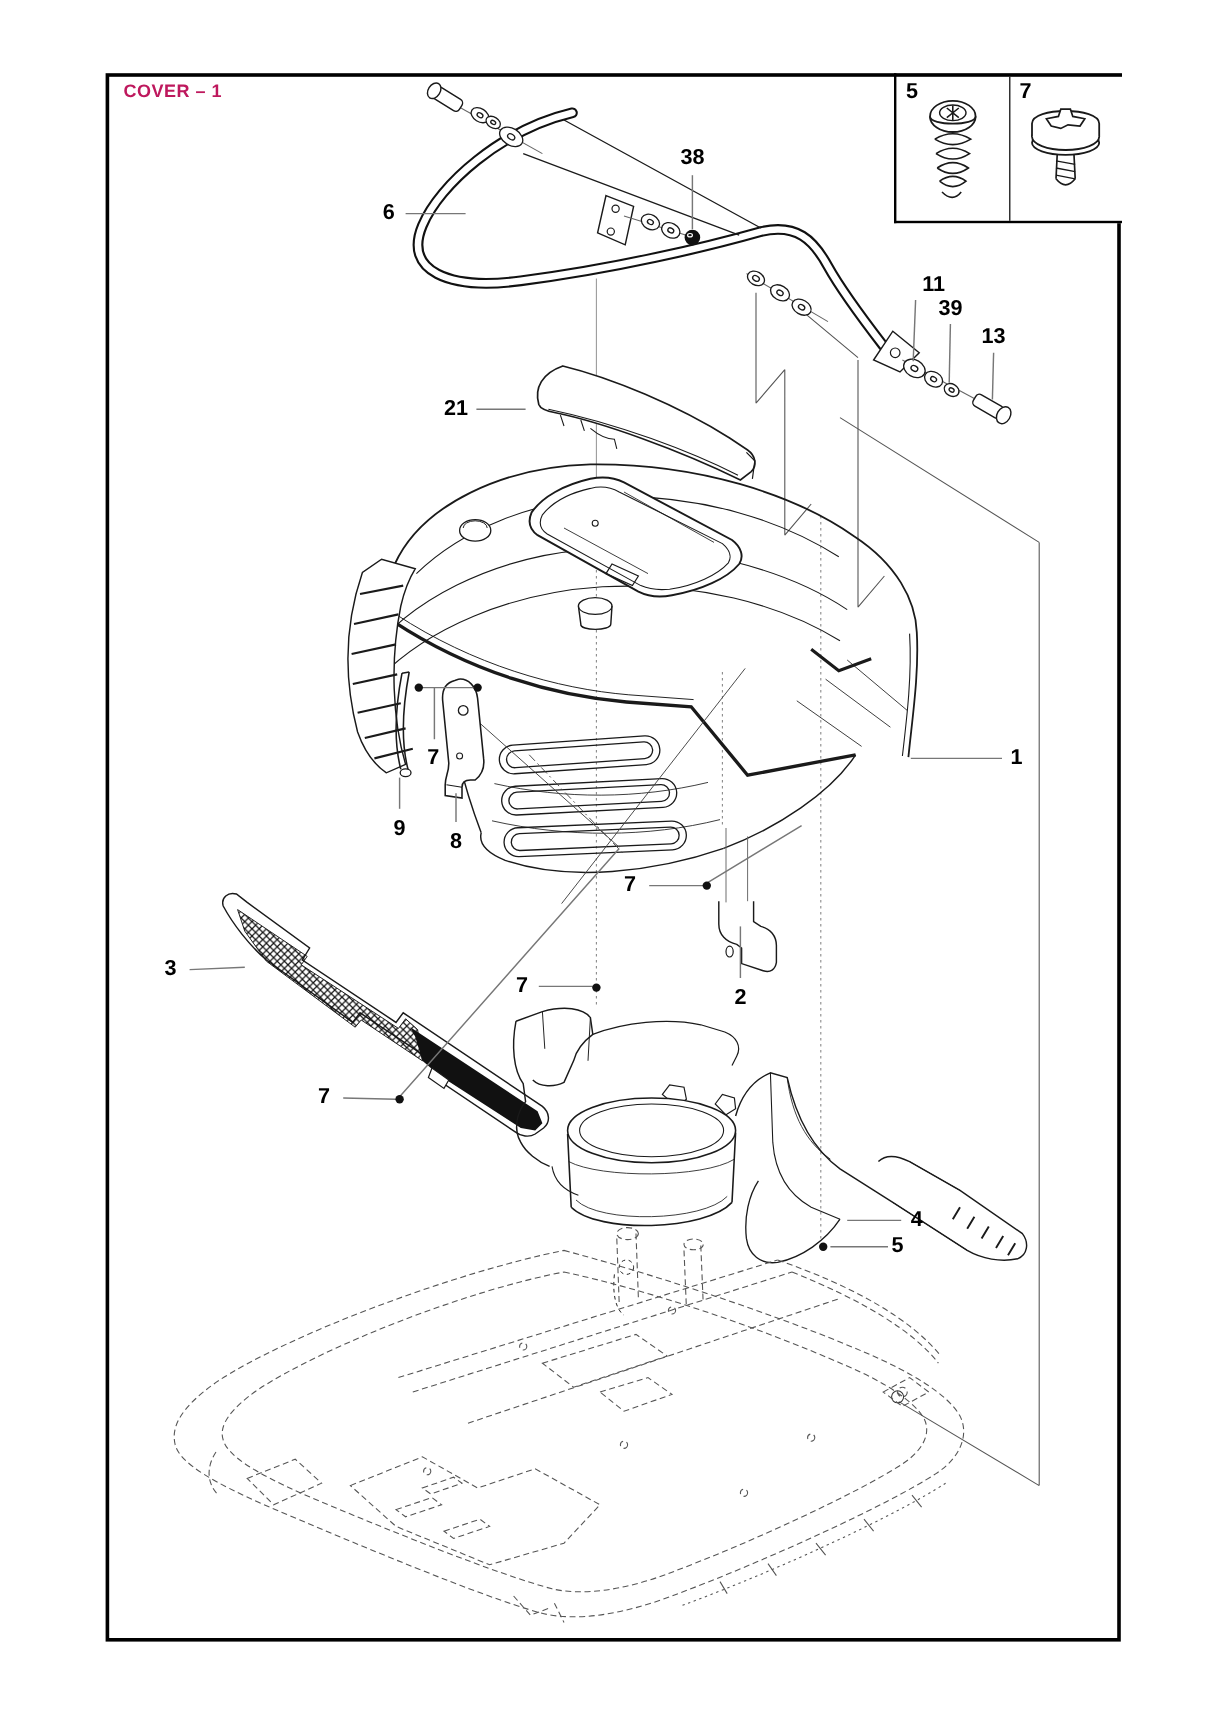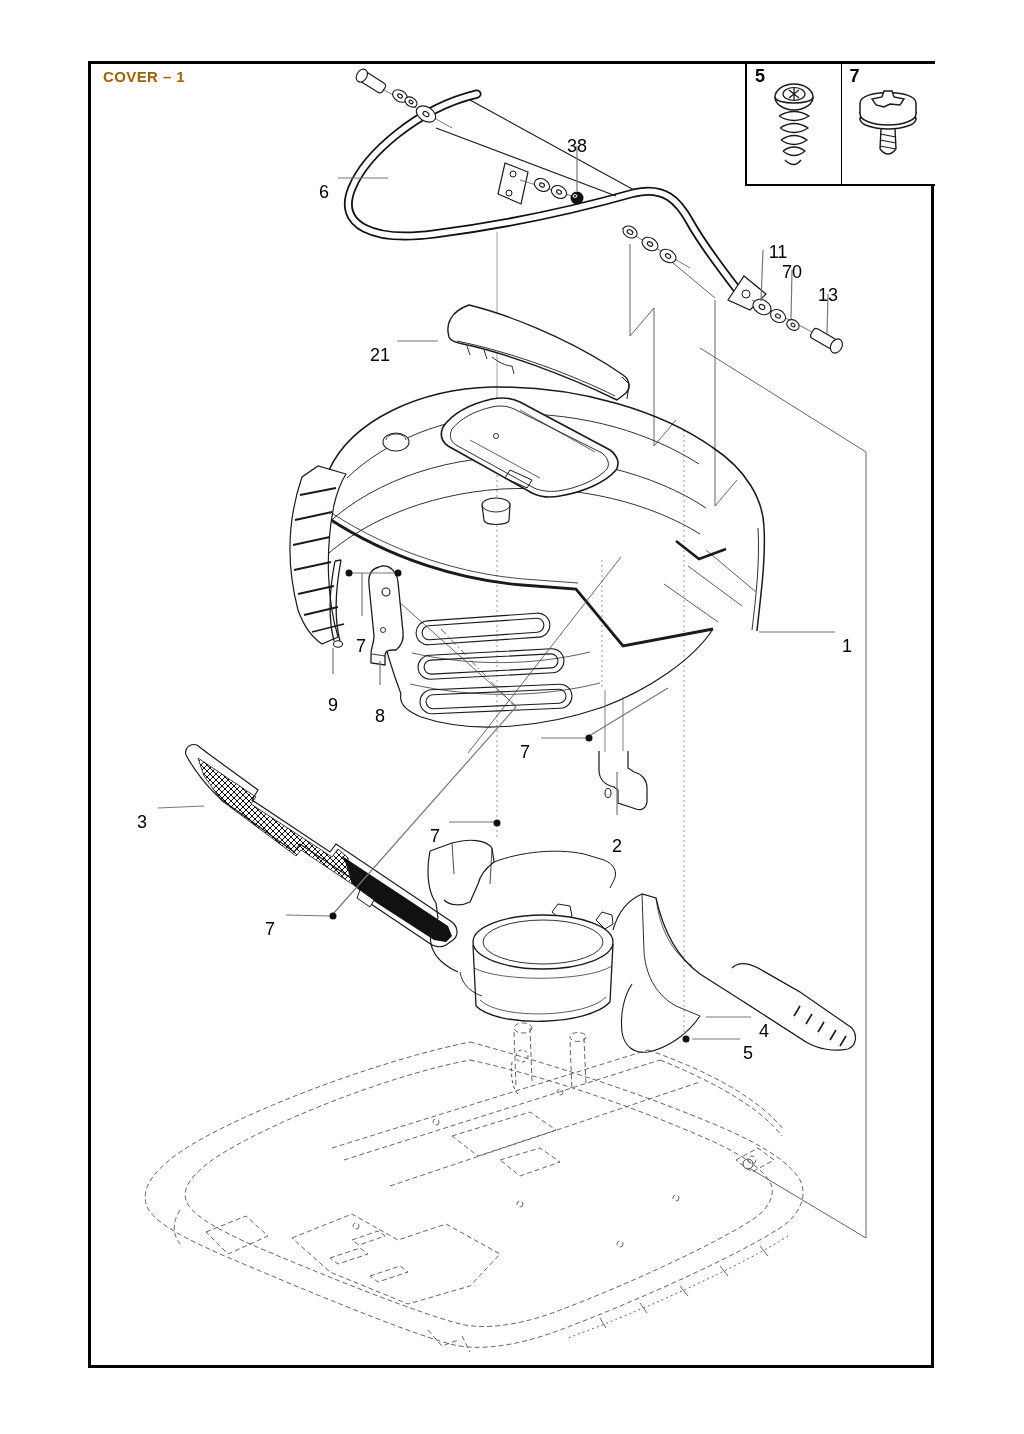--- a/index.html
+++ b/index.html
@@ -1,25 +1,25 @@
 <!DOCTYPE html>
 <html><head>
 <meta charset="utf-8">
 <style>
   html,body{margin:0;padding:0;background:#fff;}
   body{width:1024px;height:1434px;position:relative;overflow:hidden;
        font-family:"Liberation Sans","DejaVu Sans",sans-serif;}
   #page-border{position:absolute;left:88px;top:61px;width:846px;height:1307px;
        border:3px solid #000;box-sizing:border-box;background:#fff;}
   #title{position:absolute;left:103px;top:68px;font-size:15px;font-weight:bold;
-       letter-spacing:.4px;color:#a16207;}
+       letter-spacing:.4px;color:#be185d;}
   #art{position:absolute;left:0;top:0;width:1024px;height:1434px;}
   #callouts{position:absolute;left:0;top:0;width:1024px;height:1434px;pointer-events:none;}
   .callout{position:absolute;transform:translate(-50%,-55%);font-size:18px;
-       font-weight:normal;color:#000;white-space:nowrap;margin-top:16px;}
+       font-weight:bold;color:#000;white-space:nowrap;}
   
   #inset{position:absolute;left:745px;top:61px;width:190px;height:125px;
        border:2px solid #000;border-top-width:3px;border-right:none;
        box-sizing:border-box;display:flex;background:#fff;}
   .inset-cell{flex:1;position:relative;}
   .inset-cell + .inset-cell{border-left:1.5px solid #000;}
   .inset-label{position:absolute;left:8px;top:2px;font-size:18px;font-weight:bold;}
   .inset-icon{position:absolute;left:50%;top:54%;transform:translate(-50%,-50%);}
 </style>
 </head>
@@ -322,21 +322,21 @@
       <circle cx="497" cy="823" r="3.5"></circle>
     <circle cx="333" cy="916" r="3.5"></circle>
       <circle cx="686" cy="1039" r="3.5"></circle>
   </g>
 </svg>
 
 <div id="callouts">
     <div class="callout" style="left: 324px; top: 178px;">6</div>
     <div class="callout" style="left: 577px; top: 132px;">38</div>
     <div class="callout" style="left: 778px; top: 238px;">11</div>
-    <div class="callout" style="left: 792px; top: 258px;">70</div>
+    <div class="callout" style="left: 792px; top: 258px;">39</div>
     <div class="callout" style="left: 828px; top: 281px;">13</div>
     <div class="callout" style="left: 380px; top: 341px;">21</div>
     <div class="callout" style="left: 847px; top: 632px;">1</div>
     <div class="callout" style="left: 361px; top: 632px;">7</div>
     <div class="callout" style="left: 333px; top: 691px;">9</div>
     <div class="callout" style="left: 380px; top: 702px;">8</div>
     <div class="callout" style="left: 525px; top: 738px;">7</div>
     <div class="callout" style="left: 617px; top: 832px;">2</div>
     <div class="callout" style="left: 435px; top: 822px;">7</div>
     <div class="callout" style="left: 142px; top: 808px;">3</div>

